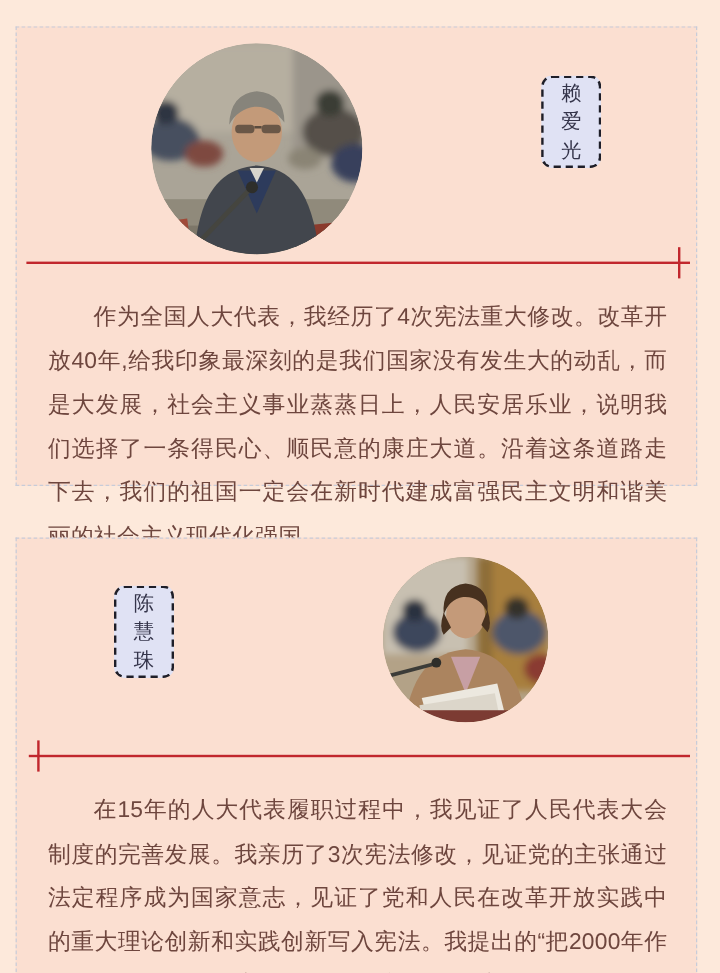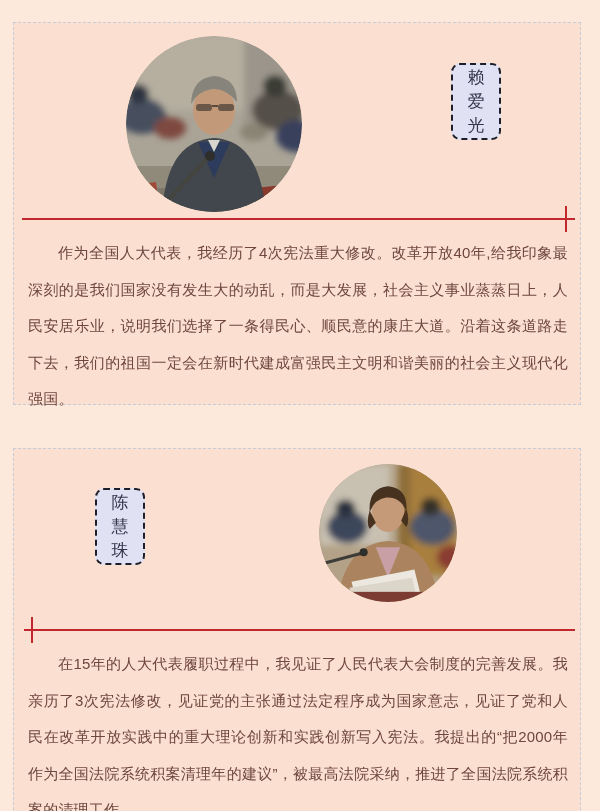--- a/index.html
+++ b/index.html
@@ -43,22 +43,22 @@
     position:absolute;top:-1px;height:2px;background:#c1272d;
   }
   .divider-1 .line{left:8px;right:5px;}
   .divider-2 .line{left:10px;right:5px;}
   .divider .tick{
     position:absolute;width:2px;height:26px;top:-13px;background:#c1272d;
   }
   .divider-1 .tick{right:13px;}
   .divider-2 .tick{left:17px;}
   .quote{
-    position:absolute;left:14px;right:12px;margin:0;
-    font-size:15px;line-height:36.5px;
+    position:absolute;left:14px;right:12px;margin:12px;
+    font-size:19px;line-height:36.5px;
     color:#6e463e;
     text-align:justify;
     text-indent:2em;
     letter-spacing:0.2px;
   }
   .quote-1{top:212px;}
   .quote-2{top:197px;}
 </style>
 </head>
 <body>

